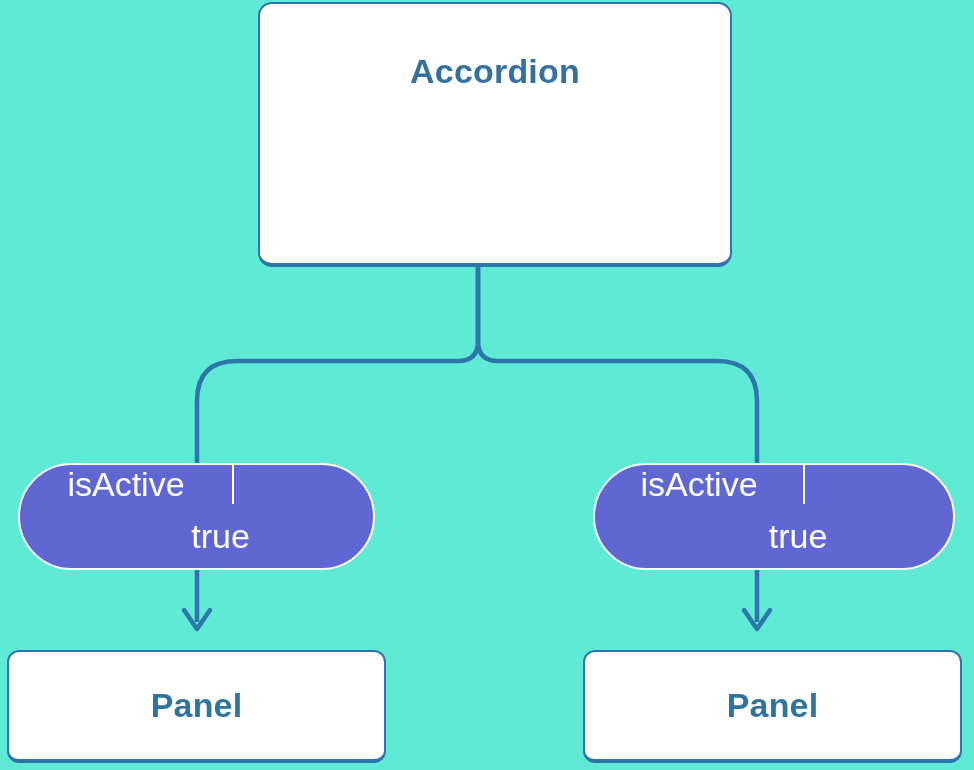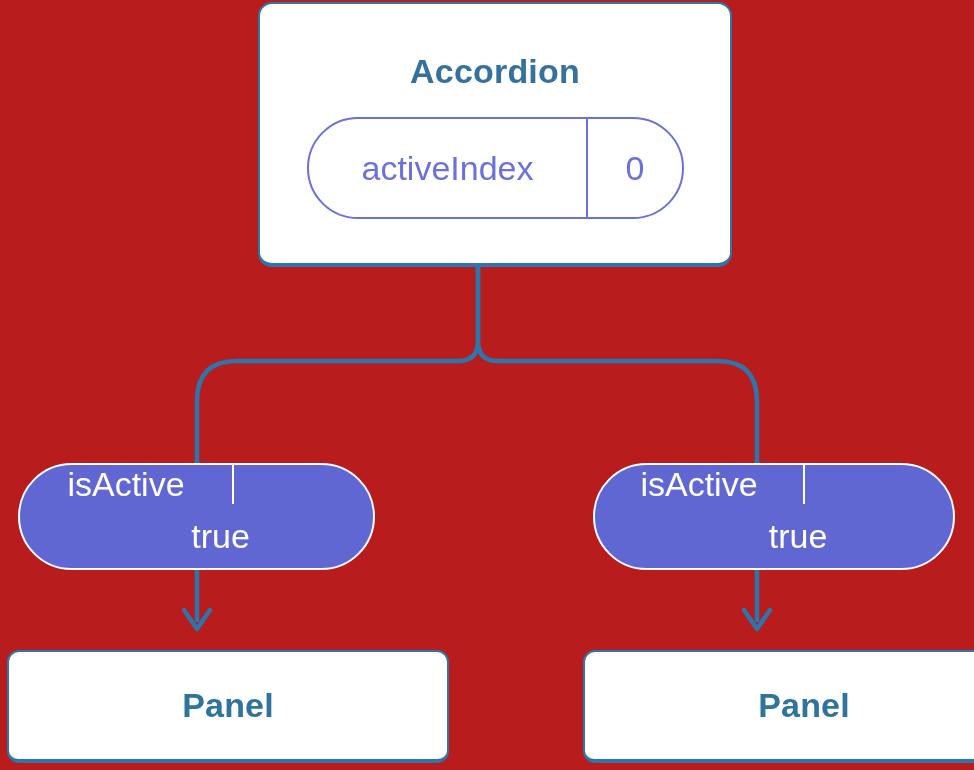--- a/index.html
+++ b/index.html
@@ -5,21 +5,21 @@
   html, body {
     margin: 0;
     padding: 0;
     background: #4d6772;
     font-family: "Liberation Sans", "DejaVu Sans", sans-serif;
   }
   .canvas {
     position: relative;
     width: 974px;
     height: 770px;
-    background: #b91c1c;
+    background: #5eead4;
     overflow: hidden;
   }
   .connector-svg {
     position: absolute;
     left: 0;
     top: 0;
     width: 974px;
     height: 770px;
   }
   .card {
@@ -114,21 +114,21 @@
     flex: 1;
     display: flex;
     align-items: center;
     justify-content: center;
     font-size: 34px;
     color: #ffffff;
     padding-left: 48px;
   }
   .panel-card {
     top: 650px;
-    width: 442px;
+    width: 379px;
     height: 113px;
     border-radius: 12px;
     display: flex;
     align-items: center;
     justify-content: center;
   }
   .panel-card-left { left: 7px; }
   .panel-card-right { left: 583px; }
   .panel-title {
     font-size: 34px;
@@ -146,24 +146,20 @@
     <g fill="none" stroke="#2d76ab" stroke-width="4.5">
       <path d="M 478 260 L 478 341 Q 478 361 458 361 L 237 361 Q 197 361 197 401 L 197 622"></path>
       <path d="M 478 260 L 478 341 Q 478 361 498 361 L 717 361 Q 757 361 757 401 L 757 622"></path>
       <polyline points="184,610 197,629 210,610" stroke-linecap="round" stroke-linejoin="round"></polyline>
       <polyline points="744,610 757,629 770,610" stroke-linecap="round" stroke-linejoin="round"></polyline>
     </g>
   </svg>
 
   <div class="card accordion-card">
     <div class="accordion-title">Accordion</div>
-    <div class="state-pill">
-      <div class="pill-key">activeIndex</div>
-      <div class="pill-value">0</div>
-    </div>
   </div>
 
   <div class="prop-pill prop-pill-left">
     <div class="pill-key">isActive</div>
     <div class="pill-value">true</div>
   </div>
 
   <div class="prop-pill prop-pill-right">
     <div class="pill-key">isActive</div>
     <div class="pill-value">true</div>

